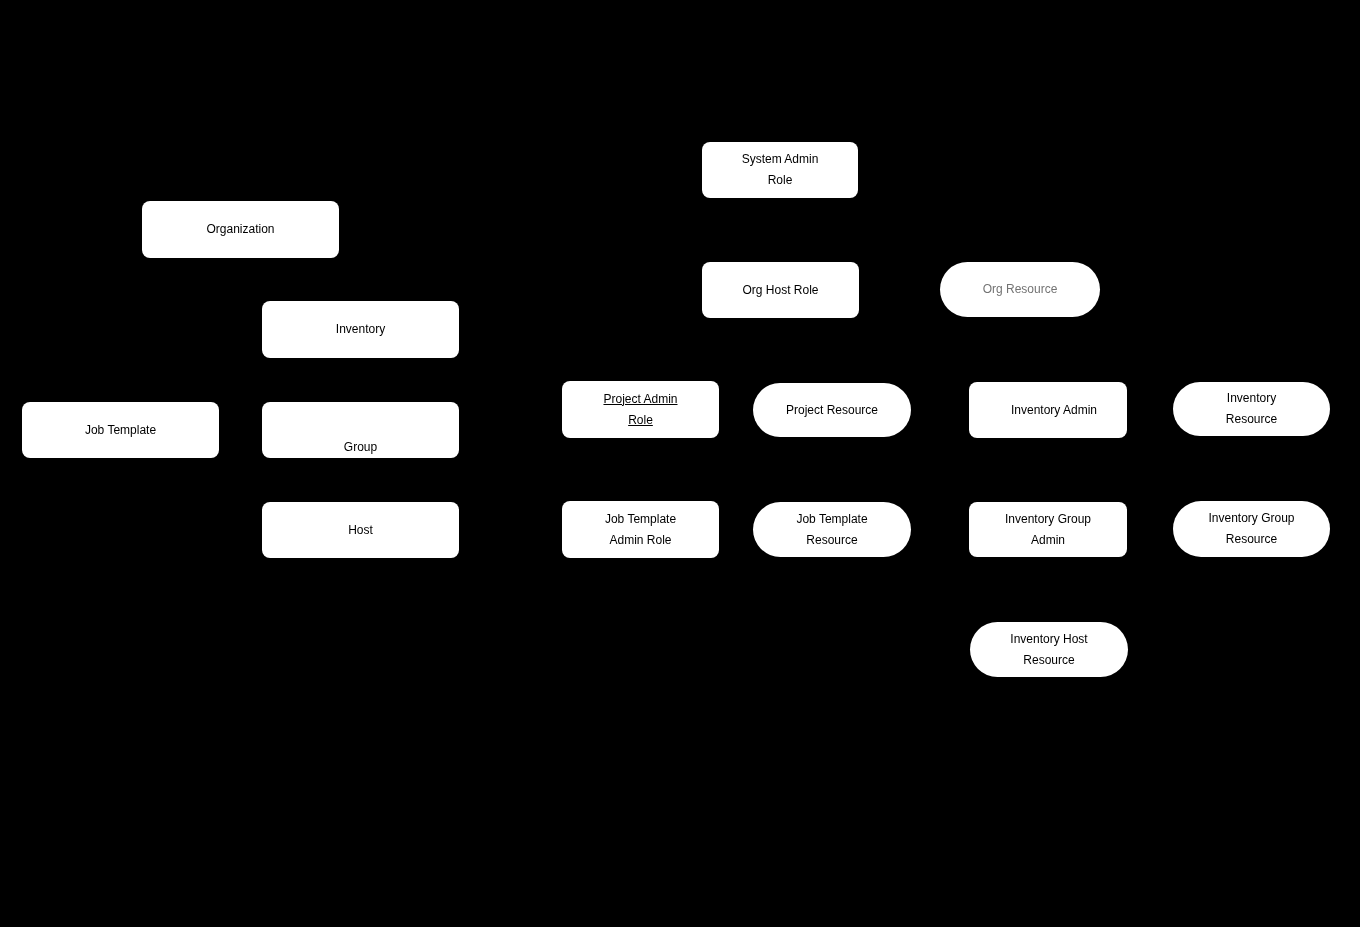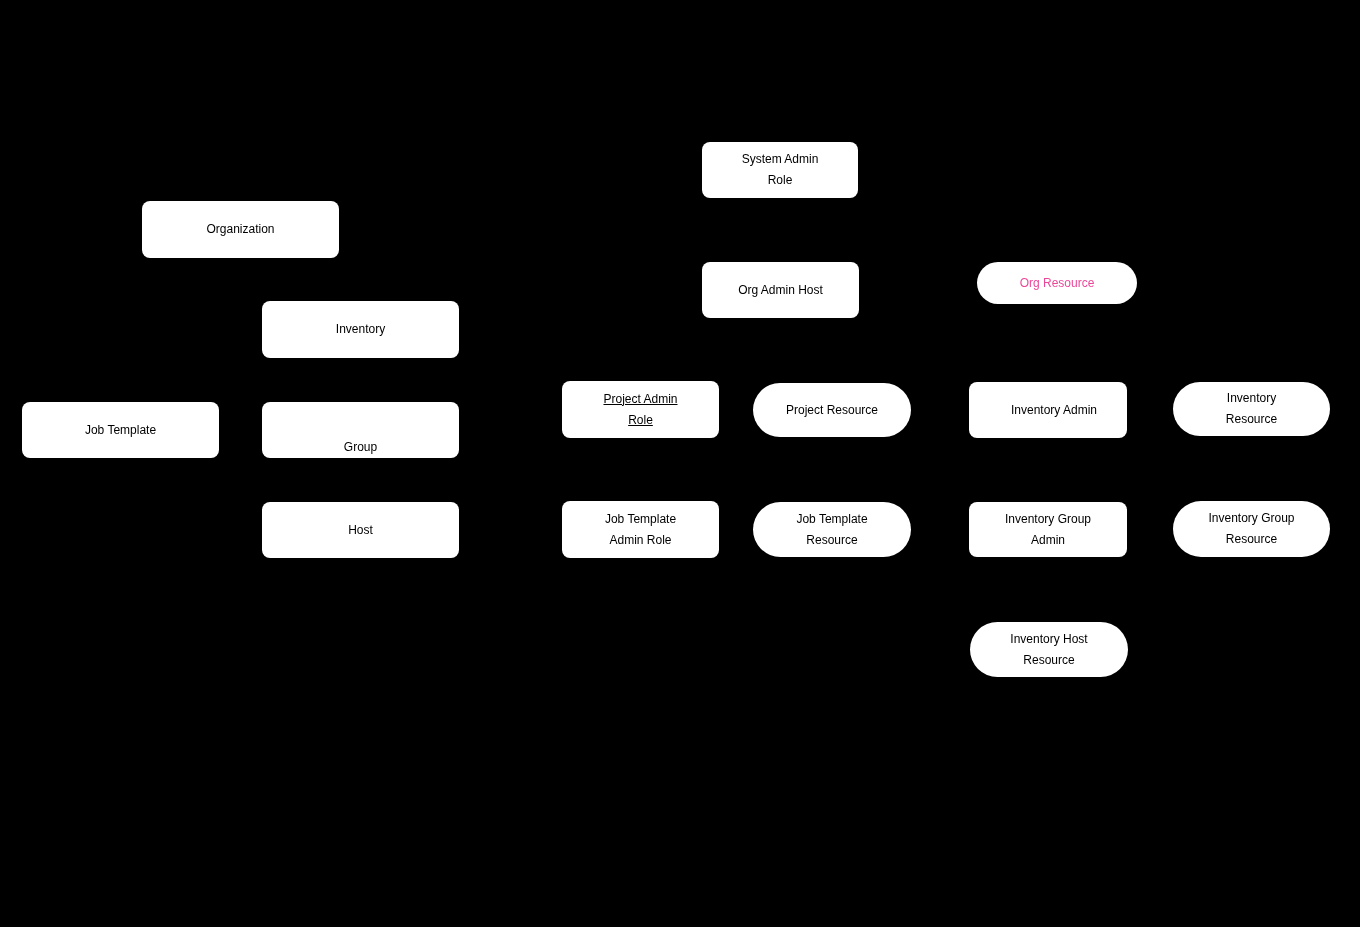--- a/index.html
+++ b/index.html
@@ -59,23 +59,23 @@
       <span class="label">Group</span>
     </div>
     <div class="node rect" style="left: 262px; top: 502px; width: 197px; height: 56px; background: rgb(255, 255, 255); color: rgb(0, 0, 0);">
       <span class="label">Host</span>
     </div>
     <div class="node rect" style="left: 702px; top: 142px; width: 156px; height: 56px; background: rgb(255, 255, 255); color: rgb(0, 0, 0);">
       <span class="label">System Admin
 Role</span>
     </div>
     <div class="node rect" style="left: 702px; top: 262px; width: 157px; height: 56px; background: rgb(255, 255, 255); color: rgb(0, 0, 0);">
-      <span class="label">Org Admin Host</span>
+      <span class="label">Org Host Role</span>
     </div>
-    <div class="node pill" style="left: 977px; top: 262px; width: 160px; height: 42px; background: rgb(255, 255, 255); color: #ec4899;">
+    <div class="node pill" style="left: 940px; top: 262px; width: 160px; height: 55px; background: rgb(255, 255, 255); color: #737373;">
       <span class="label">Org Resource</span>
     </div>
     <div class="node rect" style="left: 562px; top: 381px; width: 157px; height: 57px; background: rgb(255, 255, 255); color: rgb(0, 0, 0); text-decoration: underline;">
       <span class="label">Project Admin
 Role</span>
     </div>
     <div class="node pill" style="left: 753px; top: 383px; width: 158px; height: 54px; background: rgb(255, 255, 255); color: rgb(0, 0, 0);">
       <span class="label">Project Resource</span>
     </div>
     <div class="node rect" style="left: 969px; top: 382px; width: 158px; height: 56px; background: rgb(255, 255, 255); color: rgb(0, 0, 0); padding-left: 12px;">

